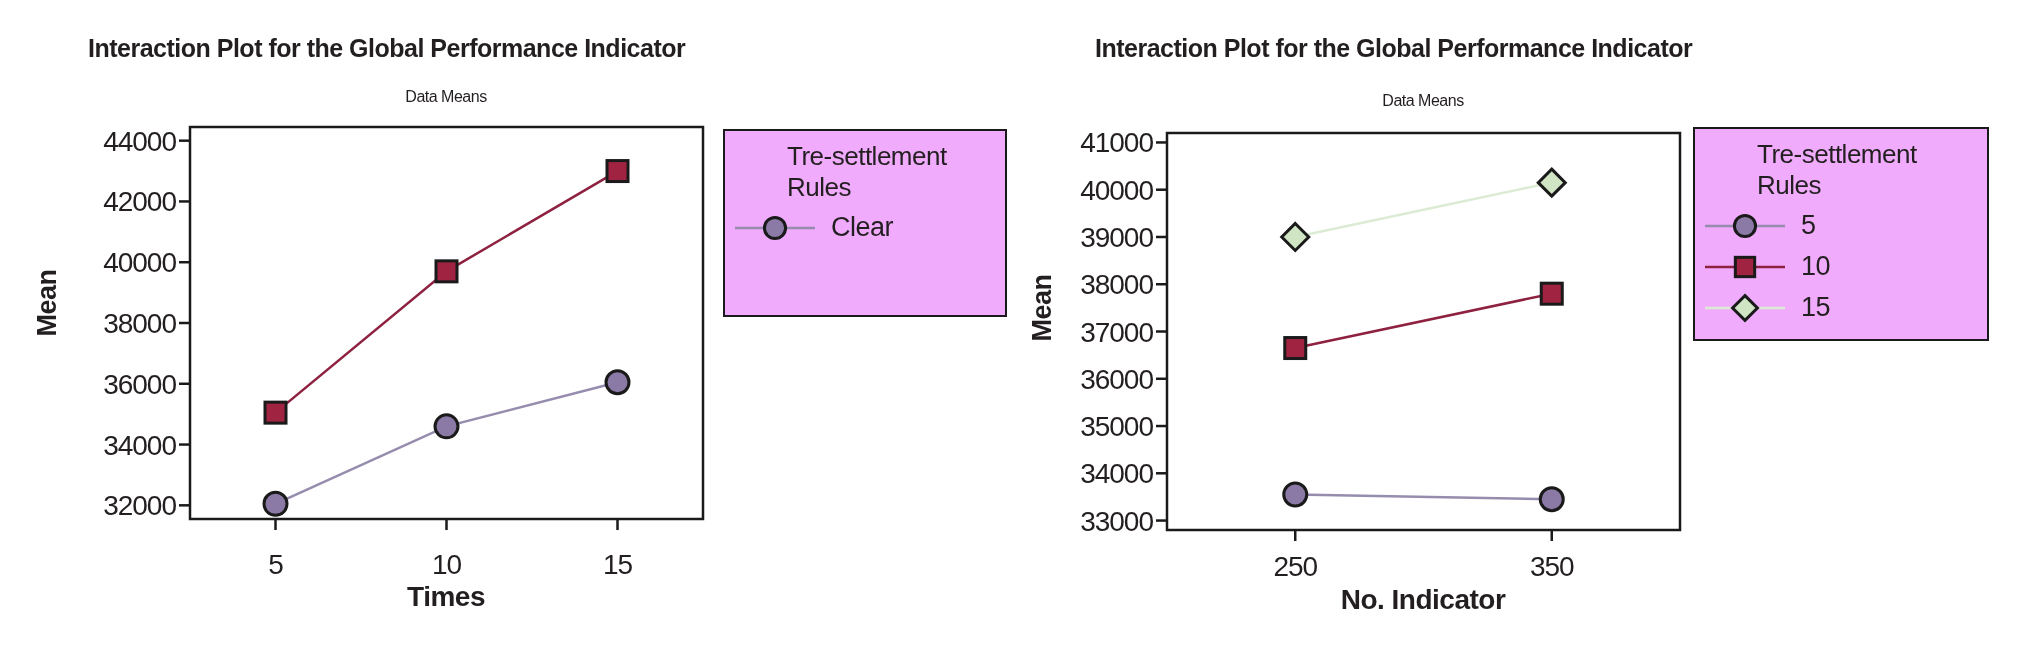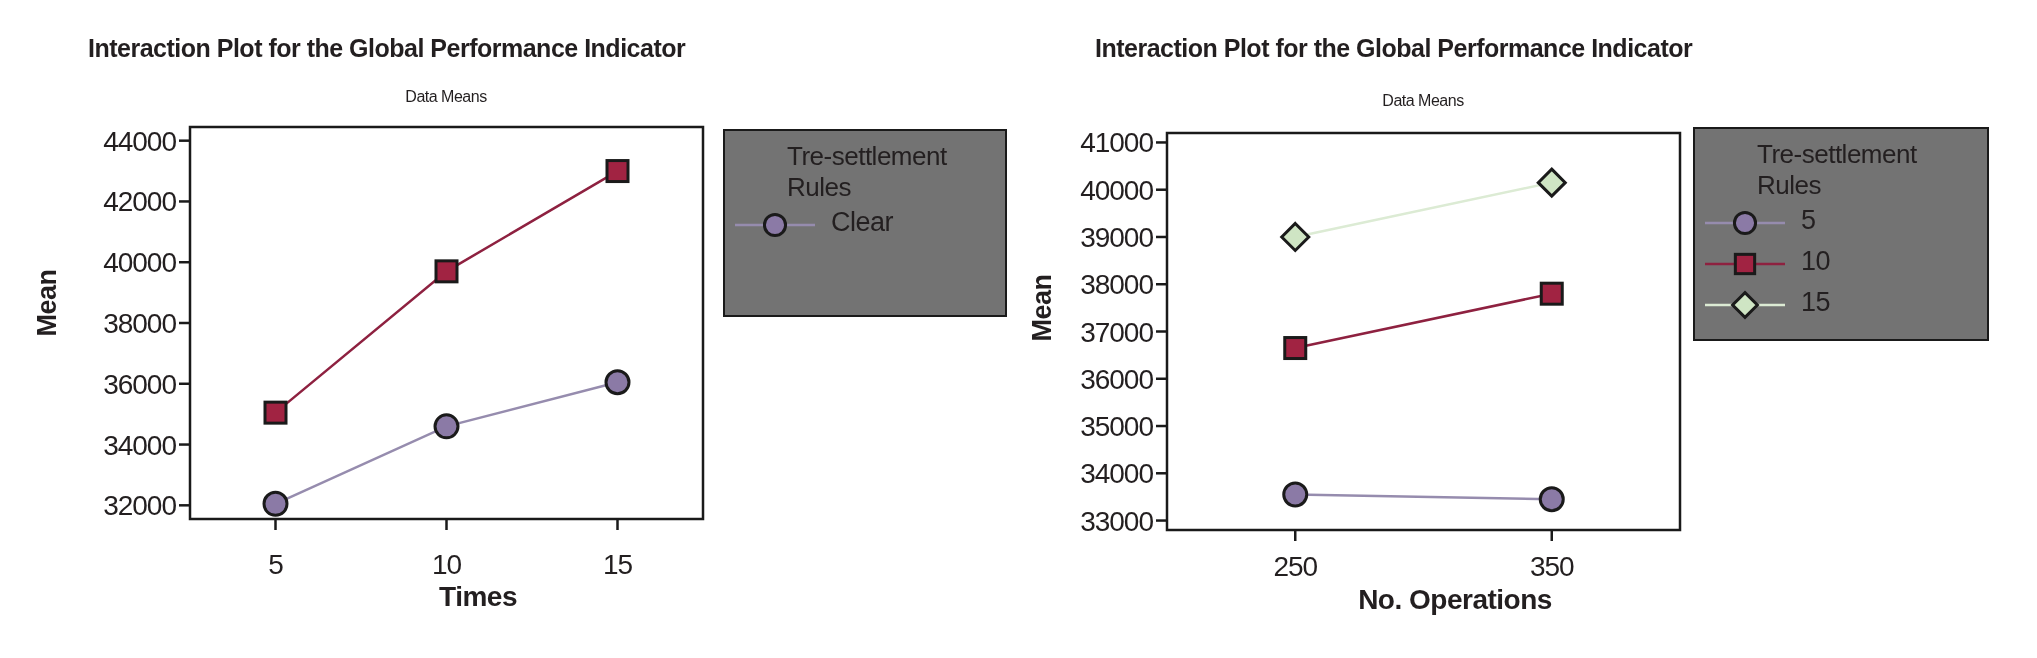--- a/index.html
+++ b/index.html
@@ -31,44 +31,43 @@
     letter-spacing: -0.5px;
     transform: translate(-50%,-50%) rotate(-90deg);
     white-space: nowrap;
   }
   .axis-label-x {
     position: absolute;
     font-size: 28px; font-weight: bold;
     letter-spacing: -0.5px;
     transform: translateX(-50%);
     white-space: nowrap;
-    margin-left: 32px;
   }
   .plot-svg { position: absolute; left: 0; top: 0; }
   .plot-svg text {
     font-family: "Liberation Sans", "DejaVu Sans", sans-serif;
     font-size: 28px;
     letter-spacing: -1px;
     fill: #231f20;
   }
 
   .legend {
     position: absolute;
     border: 2.5px solid #1a1a1a;
-    background: #737373;
+    background: #f0abfc;
     box-sizing: border-box;
   }
   .legend-title {
     font-size: 26px;
     letter-spacing: -0.5px;
     line-height: 31px;
     margin: 10px 6px 4px 62px;
   }
   .legend-entry {
-    display: flex; 
+    display: flex; align-items: center;
     height: 41px;
     padding-left: 8px;
   }
   .legend-entry svg { flex: 0 0 auto; }
   .legend-entry-label {
     margin-left: 14px;
     font-size: 27px;
     letter-spacing: -0.5px;
     white-space: nowrap;
   }
@@ -122,21 +121,21 @@
             <circle cx="42" cy="18" r="10.58" fill="#8b7aa6" stroke="#1a1a1a" stroke-width="3"></circle>
           </svg>
           <span class="legend-entry-label">Clear</span>
         </div>
       </div>
   </div>
 
   <div class="chart-title" style="left:1095px; top:34px;">Interaction Plot for the Global Performance Indicator</div>
   <div class="chart-subtitle" style="left:1423px; top:92px;">Data Means</div>
   <div class="axis-label-y" style="left:1042px; top:308px;">Mean</div>
-  <div class="axis-label-x" style="left:1423px; top:584px;">No. Operations</div>
+  <div class="axis-label-x" style="left:1423px; top:584px;">No. Indicator</div>
   <svg id="plot-svg-1" class="plot-svg" width="2037" height="658">
       <rect x="1167" y="133" width="513" height="397" fill="#ffffff" stroke="#1a1a1a" stroke-width="2.5"></rect>
       <line x1="1156" y1="520.547619047619" x2="1167" y2="520.547619047619" stroke="#1a1a1a" stroke-width="2.5"></line>
       <text x="1153" y="530.547619047619" text-anchor="end">33000</text>
       <line x1="1156" y1="473.28571428571433" x2="1167" y2="473.28571428571433" stroke="#1a1a1a" stroke-width="2.5"></line>
       <text x="1153" y="483.28571428571433" text-anchor="end">34000</text>
       <line x1="1156" y1="426.0238095238095" x2="1167" y2="426.0238095238095" stroke="#1a1a1a" stroke-width="2.5"></line>
       <text x="1153" y="436.0238095238095" text-anchor="end">35000</text>
       <line x1="1156" y1="378.76190476190476" x2="1167" y2="378.76190476190476" stroke="#1a1a1a" stroke-width="2.5"></line>
       <text x="1153" y="388.76190476190476" text-anchor="end">36000</text>

